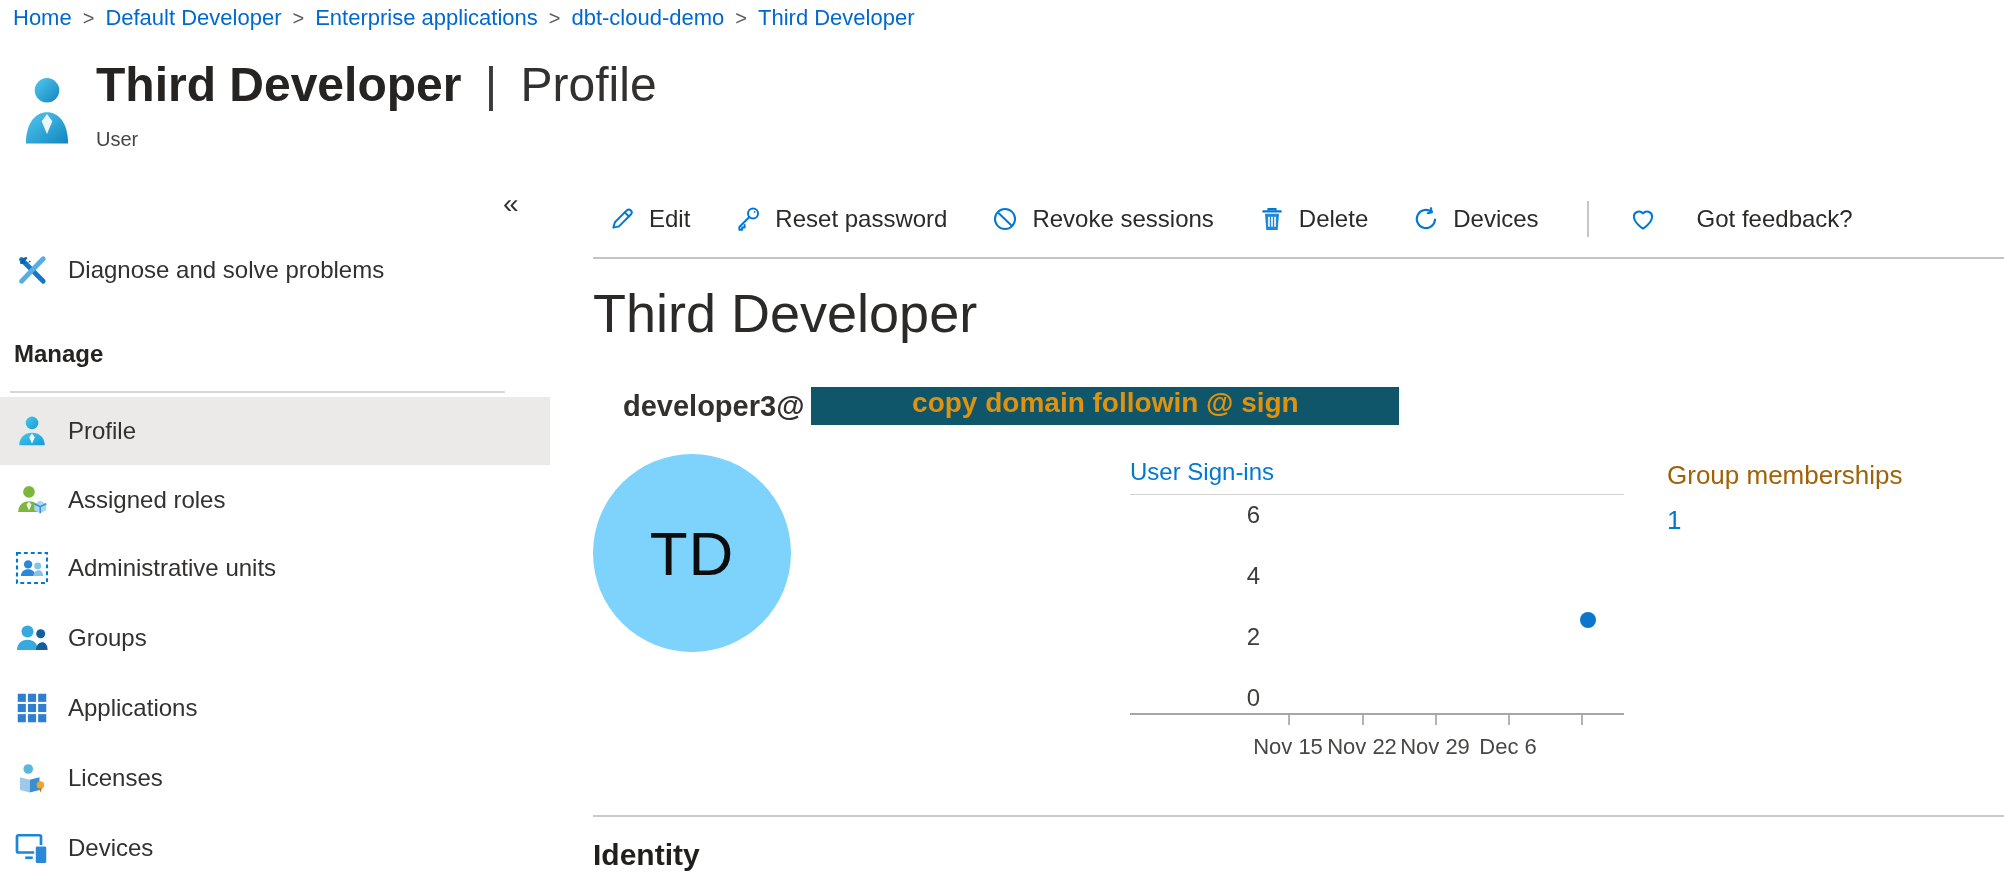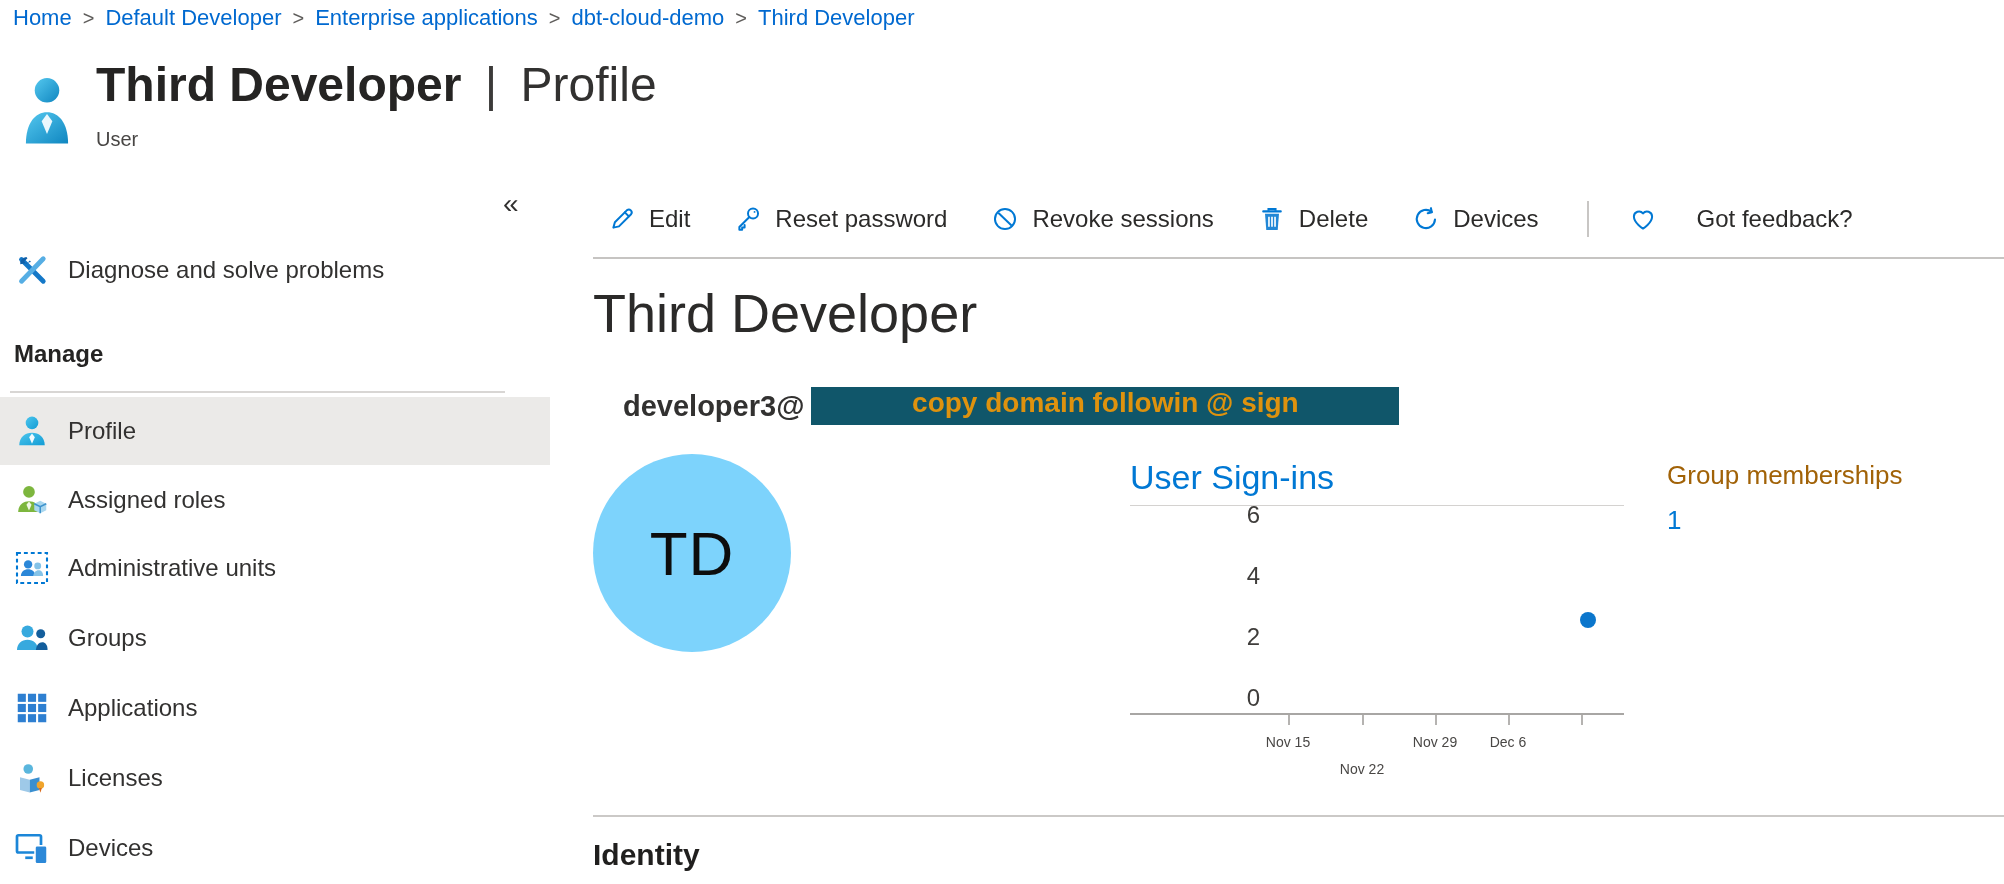--- a/index.html
+++ b/index.html
@@ -44,25 +44,25 @@
   .email-prefix { font-size:29px; font-weight:700; color:#323130;margin-left:30px; }
   .redaction-box { width:588px; height:38px; background:#10566a; display:flex; align-items:flex-start; justify-content:center; }
   .redaction-box span { color:#de920e; font-size:28px; font-weight:700; white-space:nowrap; }
 
   .avatar { position:absolute; left:593px; top:454px; width:198px; height:198px; border-radius:50%;
             background:#7dd3fc; display:flex; align-items:center; justify-content:center; }
   .avatar span { font-size:62px; color:#0d0d0d; letter-spacing:1px; }
 
   
   .chart { position:absolute; left:1130px; top:458px; width:494px; height:330px; }
-  .chart-title { font-size:34px; color:#0078d4; padding-bottom:8px; border-bottom:1px solid #d4d2d0; cursor:pointer; display:block; width:100%; }
+  .chart-title { font-size:24px; color:#0078d4; padding-bottom:8px; border-bottom:1px solid #d4d2d0; cursor:pointer; display:block; width:100%; }
   .ylab { position:absolute; left:0; width:130px; text-align:right; font-size:24px; color:#3f3d3b; line-height:26px; }
   .x-axis { position:absolute; left:0; top:255px; width:494px; border-top:2px solid #a8a6a4; }
   .xtick { position:absolute; top:257px; width:2px; height:10px; background:#b5b3b1; }
-  .xlab { position:absolute; top:276px; transform:translateX(-50%); font-size:14px; color:#494745; white-space:nowrap; }
+  .xlab { position:absolute; top:276px; transform:translateX(-50%); font-size:22px; color:#494745; white-space:nowrap; }
   .dot { position:absolute; left:450px; top:154px; width:16px; height:16px; border-radius:50%; background:#0b76cc; }
 
   
   .groups-block { position:absolute; left:1667px; top:460px; }
   .groups-label { font-size:26px; color:#a16207;text-align:center; }
   .groups-value { display:inline-block; margin-top:14px; font-size:26px; color:#0078d4; cursor:pointer; }
 
   
   .bottom-rule { position:absolute; left:593px; right:0; top:815px; border-top:2px solid #cbc9c7; }
   .identity-heading { position:absolute; left:593px; top:838px; font-size:30px; font-weight:700; color:#201f1e; }
@@ -270,21 +270,21 @@
     <span class="ylab" style="top:105px;">4</span>
     <span class="ylab" style="top:166px;">2</span>
     <span class="ylab" style="top:227px;">0</span>
     <div class="x-axis"></div>
     <div class="xtick" style="left:158px;"></div>
     <div class="xtick" style="left:232px;"></div>
     <div class="xtick" style="left:305px;"></div>
     <div class="xtick" style="left:378px;"></div>
     <div class="xtick" style="left:451px;"></div>
     <span class="xlab" style="left:158px;">Nov 15</span>
-    <span class="xlab" style="left:232px;margin-top:27px;">Nov 22</span>
+    <span class="xlab" style="left:232px;">Nov 22</span>
     <span class="xlab" style="left:305px;">Nov 29</span>
     <span class="xlab" style="left:378px;">Dec 6</span>
     <div class="dot"></div>
   </div>
 
   <div class="groups-block">
     <div class="groups-label">Group memberships</div>
     <a class="groups-value">1</a>
   </div>
 

